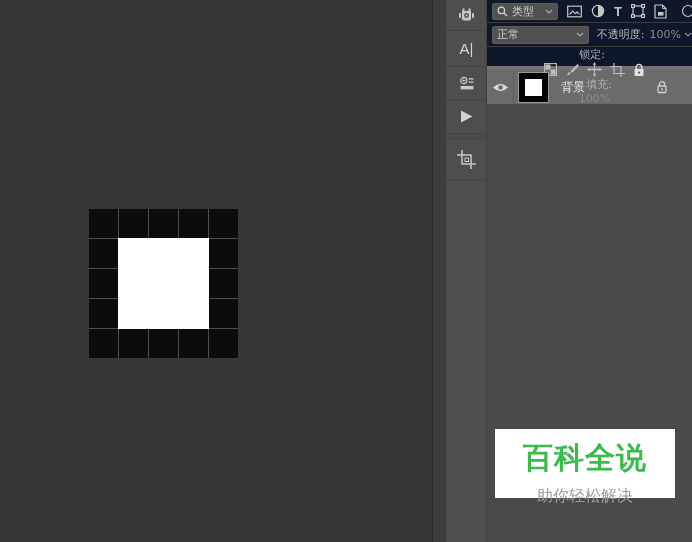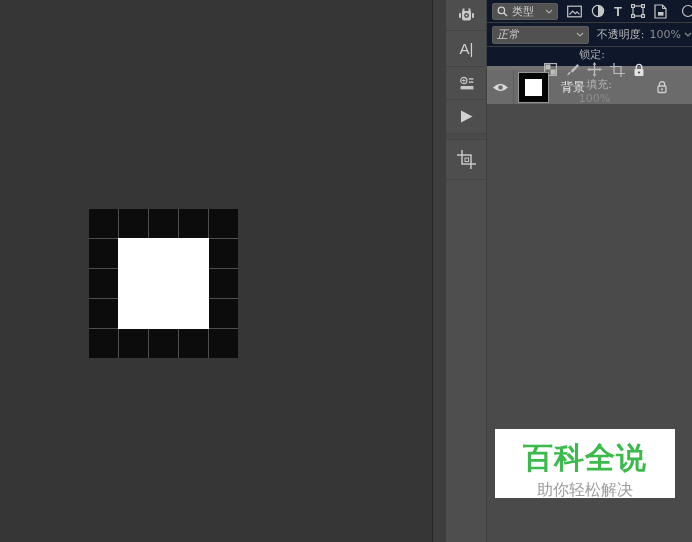--- a/index.html
+++ b/index.html
@@ -25,42 +25,42 @@
   .char-icon { font-size:15px; color:#d2d2d2; font-weight:400; letter-spacing:0; }
 
   
   .layers-panel { position:absolute; left:487px; top:0; width:205px; height:542px; background:#4a4a4a; overflow:hidden; }
   .prow { display:flex; align-items:center; background:#0f172a; border-bottom:1px solid #3c3c3c; padding-left:5px; white-space:nowrap; }
   .filter-row { height:23px; }
   .blend-row { height:24px; }
   .lock-row  { height:23px; border-bottom:4px solid #737373;flex-direction:column; }
   .dropdown { display:flex; align-items:center; background:#515151; border:1px solid #5c5c5c; border-radius:2px; height:17px; padding:0 4px; gap:4px; color:#cfcfcf; font-size:11px; }
   .dd-kind { width:92px; }
-  .dd-blend { width:100px; height:18px;font-style:italic; }
+  .dd-blend { width:100px; height:18px; }
   .dd-spacer { flex:1; }
   .lbl { color:#b5b5b5; font-size:11px; }
   .valbox { color:#8b8b8b; font-size:11px; display:flex; align-items:center; gap:3px; }
   .filter-icons { display:flex; align-items:center; gap:9px; margin-left:9px; color:#c6c6c6; }
   .ficon { background:none; border:none; padding:0; display:flex; align-items:center; color:#c6c6c6; }
   .t-glyph { font-size:13px; font-weight:bold; color:#c6c6c6; }
   .lock-icons { display:flex; align-items:center; gap:8px; margin-left:5px; }
   .licon { background:none; border:none; padding:0; display:flex; align-items:center; color:#bdbdbd; }
   .licon.active { color:#e2e2e2; }
 
   .layer-row { height:34px; background:#6b6b6b; display:flex; align-items:center; }
   .eye-btn { width:27px; height:34px; background:none; border:none; border-right:1px solid rgba(0,0,0,.12); display:flex; align-items:center; justify-content:center; }
   .thumb { width:31px; height:31px; margin-left:4px; background:#050505; border:1px solid #979797; position:relative; }
   .thumb .inner { position:absolute; left:6px; top:6px; width:17px; height:17px; background:#fff; }
   .layer-name { margin-left:12px; font-size:12px; color:#e8e8e8; }
   .layer-lock { margin-left:auto; margin-right:24px; color:#d0d0d0; display:flex; }
 
   
   .watermark { position:absolute; left:8px; top:429px; width:180px; height:69px; background:#fff; text-align:center; }
   .wm-title { margin-top:9px; font-size:30px; font-weight:bold; letter-spacing:1px; }
-  .wm-sub { margin-top:1px; font-size:16px; }
+  .wm-sub { margin-top:7px; font-size:16px; }
 </style>
 </head>
 <body>
 
 <div class="app">
 
   <div class="canvas-area">
     <div class="pixel-grid" style="background: rgb(78, 78, 78);">
         <div style="grid-area: 1 / 1; background: rgb(12, 12, 12);"></div>
         <div style="grid-area: 1 / 2; background: rgb(12, 12, 12);"></div>

